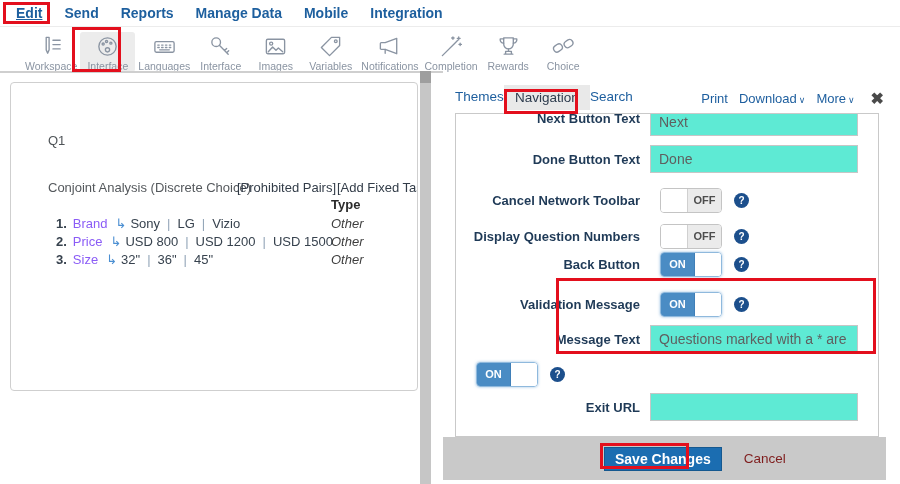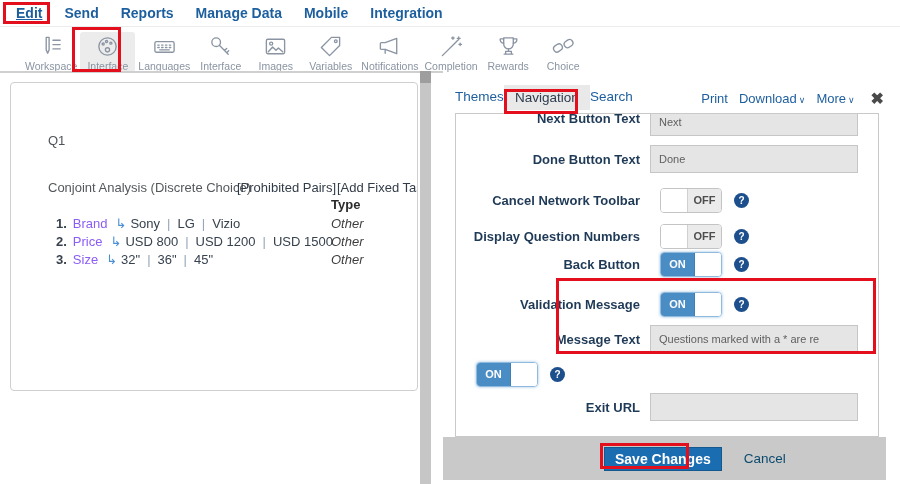--- a/index.html
+++ b/index.html
@@ -61,41 +61,41 @@
   .chev { font-size:9px; margin-left:2px; }
   .close-x { font-size:16px; font-weight:700; color:#4a4a4a; cursor:pointer; margin-left:5px; }
 
   
   .formbox { position:absolute; left:12px; top:28px; width:424px; height:324px;
     border:1px solid #c9c9c9; background:#fff; overflow:hidden; }
   .frow { position:absolute; left:0; width:422px; height:28px; display:flex; align-items:center; }
   .flabel { width:184px; text-align:right; font-size:13px; font-weight:700; color:#1f3a57;
     flex:none; white-space:nowrap; }
   .finput { margin-left:10px; width:208px; height:28px; border:1px solid #c6c6c6;
-    font-family:"Liberation Sans", sans-serif; font-size:11px; color:#5f5f5f; padding:4px 8px; background:#e5e5e5; }
+    font-family:"Liberation Sans", sans-serif; font-size:14px; color:#5f5f5f; padding:4px 8px; background:#5eead4; }
   .clip-label .flabel { transform:translateY(-4px); }
 
   .toggle { margin-left:20px; width:62px; height:25px; border-radius:4px; display:flex;
     overflow:hidden; cursor:pointer; flex:none; }
   .toggle.on { border:1px solid #8fb9dd; box-shadow:0 0 3px rgba(70,140,200,.55); }
   .toggle.off { border:1px solid #c4c4c4; }
   .tstate { width:34px; text-align:center; font-size:11px; font-weight:700; line-height:23px; flex:none; }
   .toggle.on .tstate { background:#4a8cc4; color:#fff; border-right:1px solid #3f7fb8; }
   .toggle.off .tstate { background:#ebebeb; color:#4d4d4d; border-left:1px solid #d0d0d0; }
   .knob { flex:1; background:#fff; }
   .help { display:inline-block; width:15px; height:15px; border-radius:50%; background:#1c4f8c;
     color:#fff; font-size:10px; font-weight:700; text-align:center; line-height:15px;
     margin-left:12px; cursor:pointer; flex:none; }
 
   
   .ffooter { position:absolute; left:0; top:352px; width:443px; height:43px; background:#c9c9c9;
     display:flex; align-items:center; padding-left:161px; }
   .save-btn { background:#1b6db1; color:#fff; font-family:"Liberation Sans", sans-serif;
     font-size:14px; font-weight:700; border:1px solid #15588f; padding:3px 10px; cursor:pointer; }
-  .cancel-link { font-size:13.5px; color:#0c4a6e; margin-left:22px; cursor:pointer; }
+  .cancel-link { font-size:13.5px; color:#7f1d1d; margin-left:22px; cursor:pointer; }
 
   
   .redbox { position:absolute; border:3px solid #e30f1d; pointer-events:none; z-index:50; }
   .rb-edit { left:3px; top:2px; width:47px; height:22px; }
   .rb-interface { left:72px; top:27px; width:49px; height:45px; }
   .rb-navigation { left:504px; top:89px; width:74px; height:25px; }
   .rb-validation { left:556px; top:278px; width:320px; height:76px; }
   .rb-save { left:600px; top:443px; width:89px; height:26px; }
 </style>
 </head>

